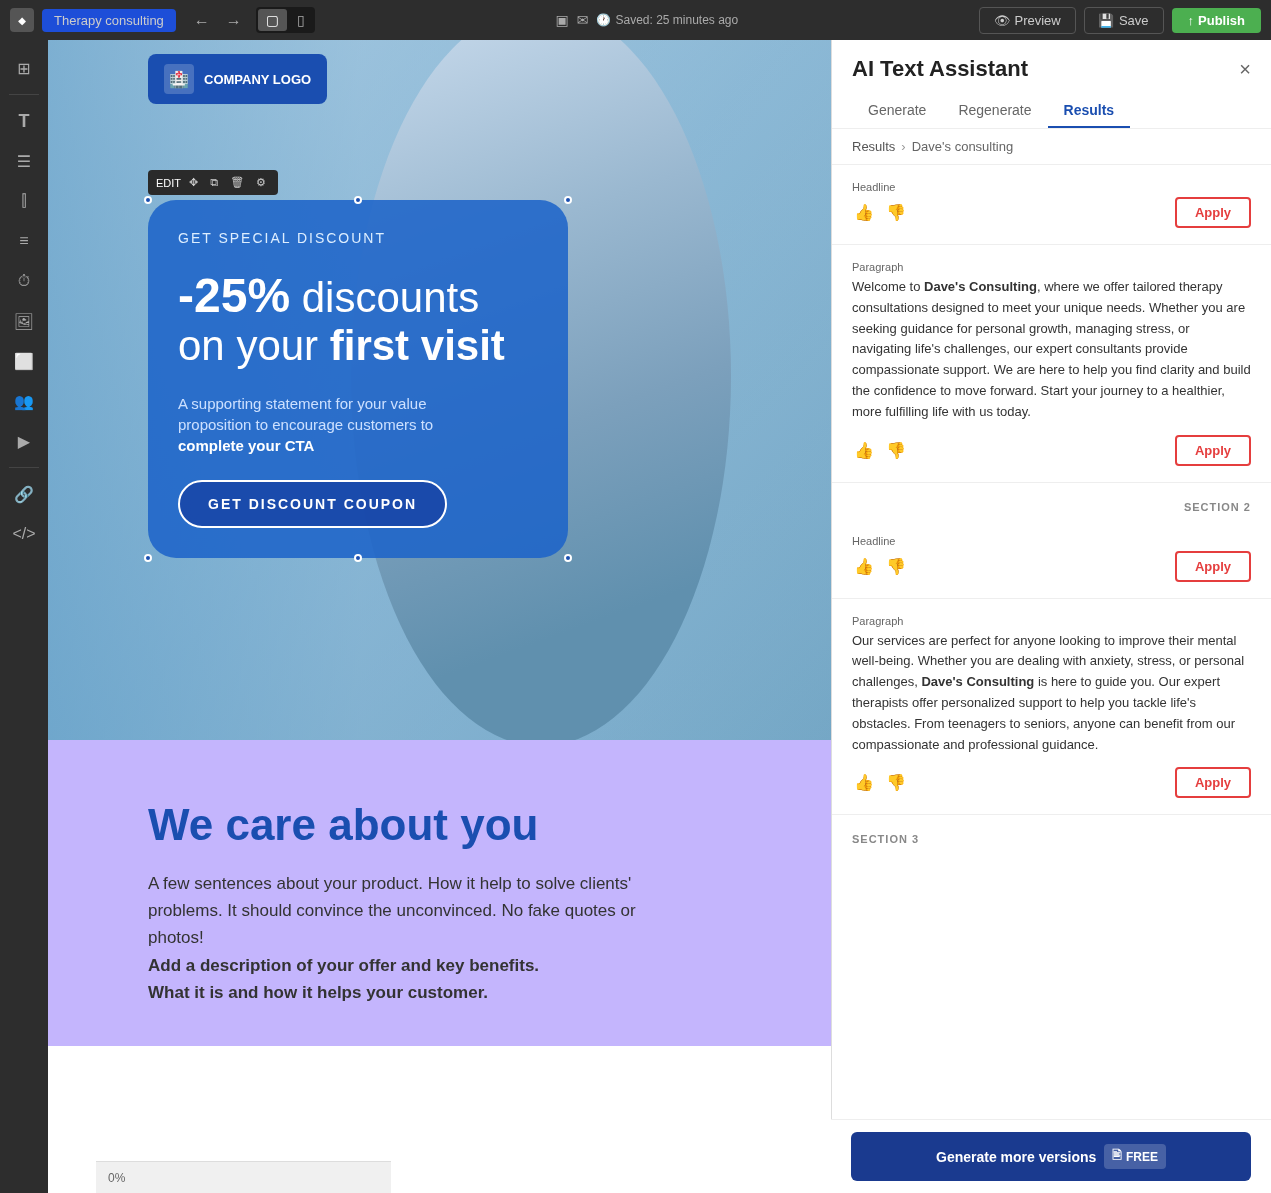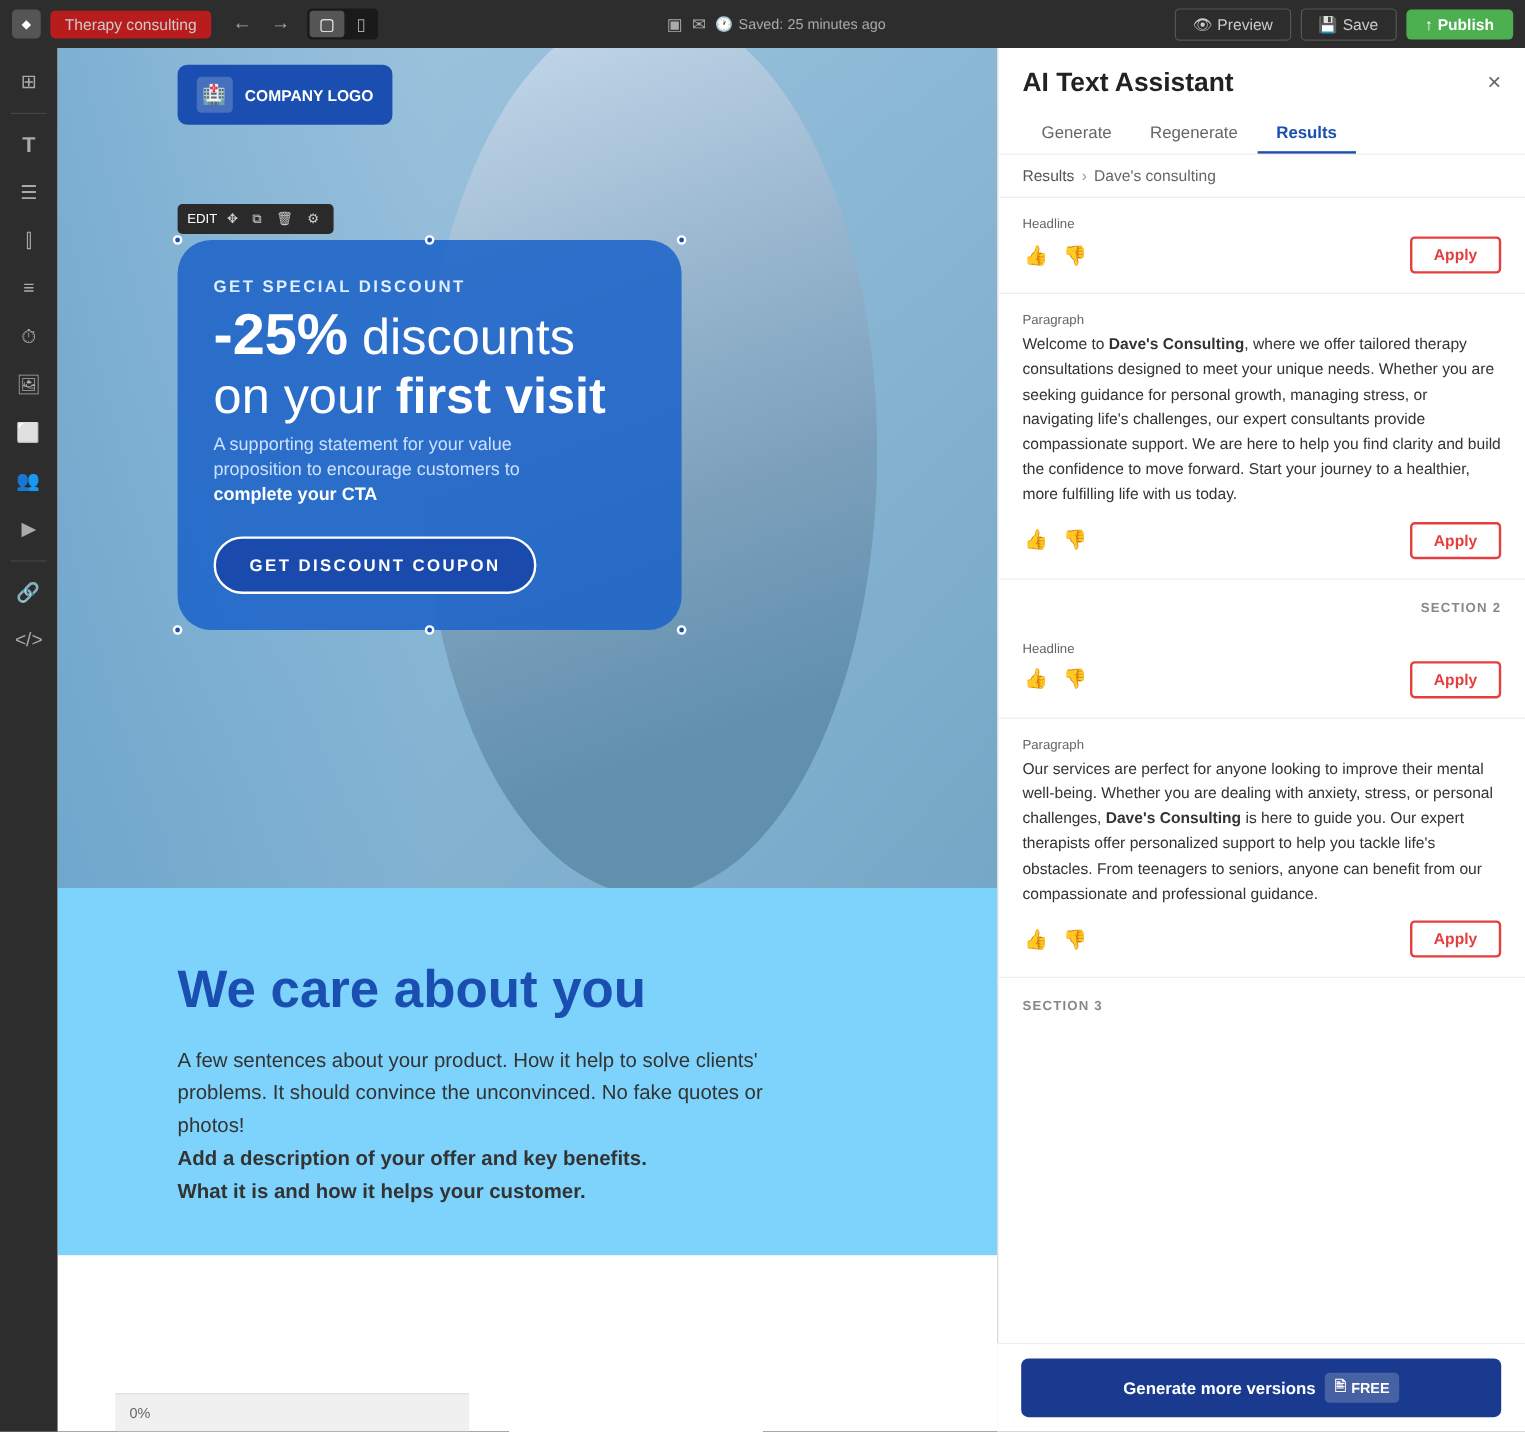--- a/index.html
+++ b/index.html
@@ -17,21 +17,21 @@
       z-index: 100;
     }
     .toolbar-logo {
       width: 24px; height: 24px;
       background: #555;
       border-radius: 4px;
       display: flex; align-items: center; justify-content: center;
       color: white; font-size: 10px;
     }
     .toolbar-tab {
-      background: #b91c1c;
+      background: #1d4ed8;
       color: #ccc;
       padding: 4px 12px;
       border-radius: 4px;
       font-size: 13px;
     }
     .toolbar-history {
       display: flex; gap: 4px;
       margin-left: 4px;
     }
     .toolbar-history button {
@@ -140,25 +140,25 @@
       background: #2a2a2a;
       border-radius: 4px;
       display: flex; align-items: center; gap: 4px; padding: 4px 8px;
       font-size: 12px; color: white;
     }
     .edit-toolbar-btn {
       background: none; border: none; color: #ccc; cursor: pointer; padding: 2px 4px; font-size: 11px;
     }
 
     .get-discount-label {
-      font-size: 14px; font-weight: 700; letter-spacing: 2px; color: #ddeeff; margin-bottom: 8px;
+      font-size: 14px; font-weight: 400; letter-spacing: 2px; color: #ddeeff; margin-bottom: 24px;
       text-transform: uppercase;
     }
     .discount-headline {
-      font-size: 42px; font-weight: 400; line-height: 1.1; margin-bottom: 7px;
+      font-size: 42px; font-weight: 400; line-height: 1.1; margin-bottom: 24px;
     }
     .discount-headline strong { font-weight: 900; }
     .discount-headline .percent { font-weight: 900; font-size: 48px; }
 
     .supporting-text {
       font-size: 15px; color: #cce0ff; margin-bottom: 24px; line-height: 1.4;
     }
     .supporting-text strong { font-weight: 700; color: white; }
 
     .cta-button {
@@ -187,21 +187,21 @@
     .logo-icon {
       width: 30px; height: 30px;
       background: rgba(255,255,255,0.2);
       border-radius: 4px;
       display: flex; align-items: center; justify-content: center;
       font-size: 16px;
     }
 
     
     .section-2 {
-      background: #7dd3fc;
+      background: #c4b5fd;
       padding: 60px 100px 40px;
     }
     .section-headline {
       color: #1a4eb0;
       font-size: 44px; font-weight: 700;
       margin-bottom: 20px;
     }
     .section-desc {
       font-size: 17px; color: #333; line-height: 1.6;
       max-width: 520px;

